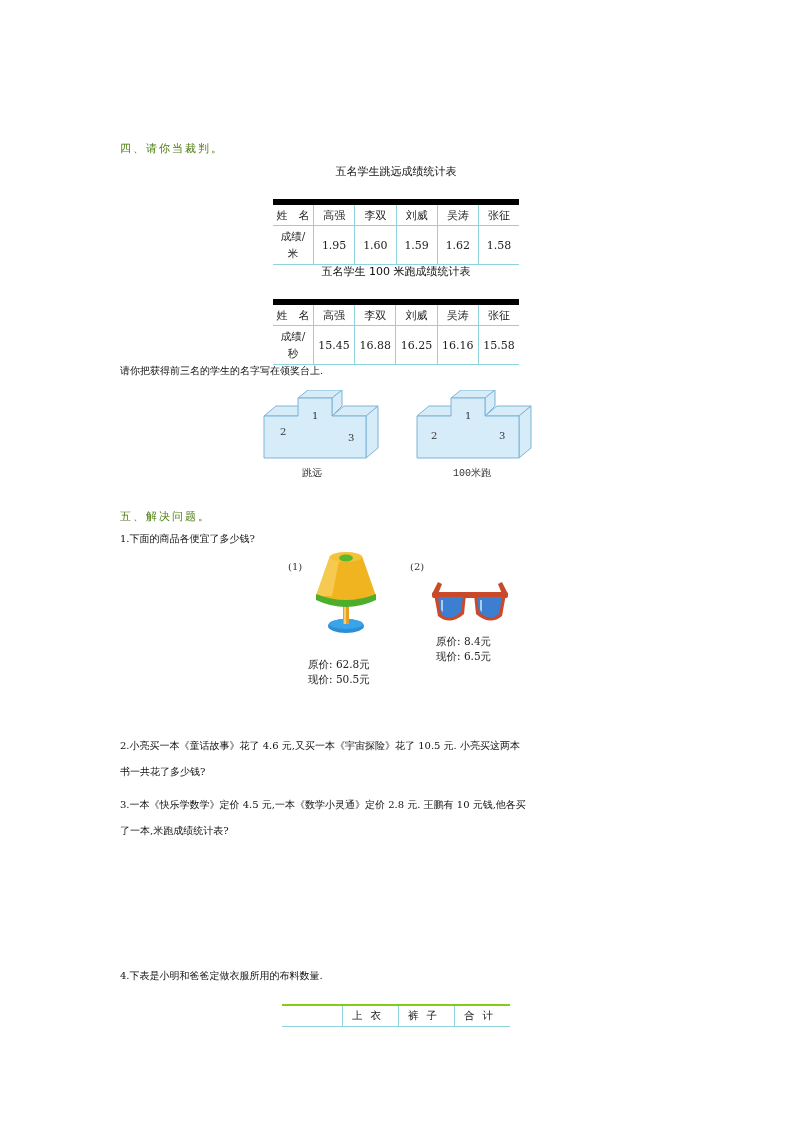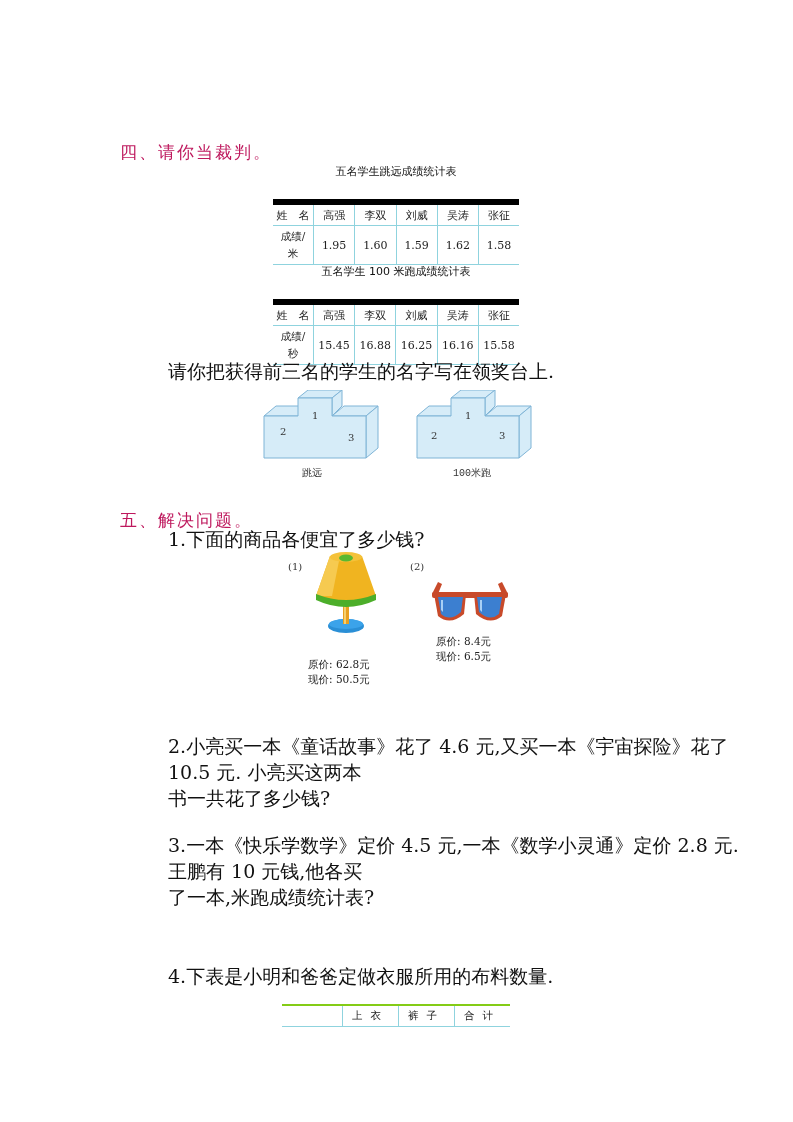--- a/index.html
+++ b/index.html
@@ -3,28 +3,28 @@
   <meta charset="utf-8">
   <style>
     html, body { margin: 0; padding: 0; background: #ffffff; }
     body {
       width: 793px; height: 1122px; position: relative; overflow: hidden;
       font-family: "DejaVu Serif", "Liberation Serif", serif;
       color: #111;
     }
     .abs { position: absolute; }
     .section-title {
-      color: #be185d; font-size: 17px; letter-spacing: 2px;
+      color: #4d7c0f; font-size: 11px; letter-spacing: 2px;
       font-family: Liberation Sans, sans-serif;
     }
     .caption {
       font-family: "DejaVu Sans", "Liberation Sans", sans-serif;
       font-size: 11px; color: #111; text-align: center;
     }
-    .qtext { font-size: 19px; line-height: 26px; color: #111; margin-left: 48px; }
+    .qtext { font-size: 10px; line-height: 26px; color: #111; }
     table.stats {
       position: absolute; border-collapse: collapse;
       font-size: 11px; color: #222;
     }
     table.stats td {
       border-left: 1px solid #8fd3de; border-right: 1px solid #8fd3de;
       text-align: center; padding: 0; 
     }
     table.stats tr:first-child td { border-top: 6px solid #000000; border-bottom: 1px solid #8fd3de; height: 20px; }
     table.stats tr:last-child td { border-bottom: 1px solid #8fd3de; height: 38px; }
@@ -179,21 +179,21 @@
 <div class="price" style="left:436px; top:634px;">
   <div>原价: 8.4元</div>
   <div>现价: 6.5元</div>
 </div>
 
 <div class="abs qtext" style="left:120px; top:733px; width:580px;">
   <div>2.小亮买一本《童话故事》花了 4.6 元,又买一本《宇宙探险》花了 10.5 元. 小亮买这两本</div>
   <div>书一共花了多少钱?</div>
 </div>
 
-<div class="abs qtext" style="left:120px; top:832px; width:580px;">
+<div class="abs qtext" style="left:120px; top:792px; width:580px;">
   <div>3.一本《快乐学数学》定价 4.5 元,一本《数学小灵通》定价 2.8 元. 王鹏有 10 元钱,他各买</div>
   <div>了一本,米跑成绩统计表?</div>
 </div>
 
 <div class="abs qtext" style="left:120px; top:963px;">4.下表是小明和爸爸定做衣服所用的布料数量.</div>
 
 <table class="cloth" style="left:282px; top:1004px; width:228px;">
   <tbody>
       <tr>
     <td style="width:58px;"></td>

